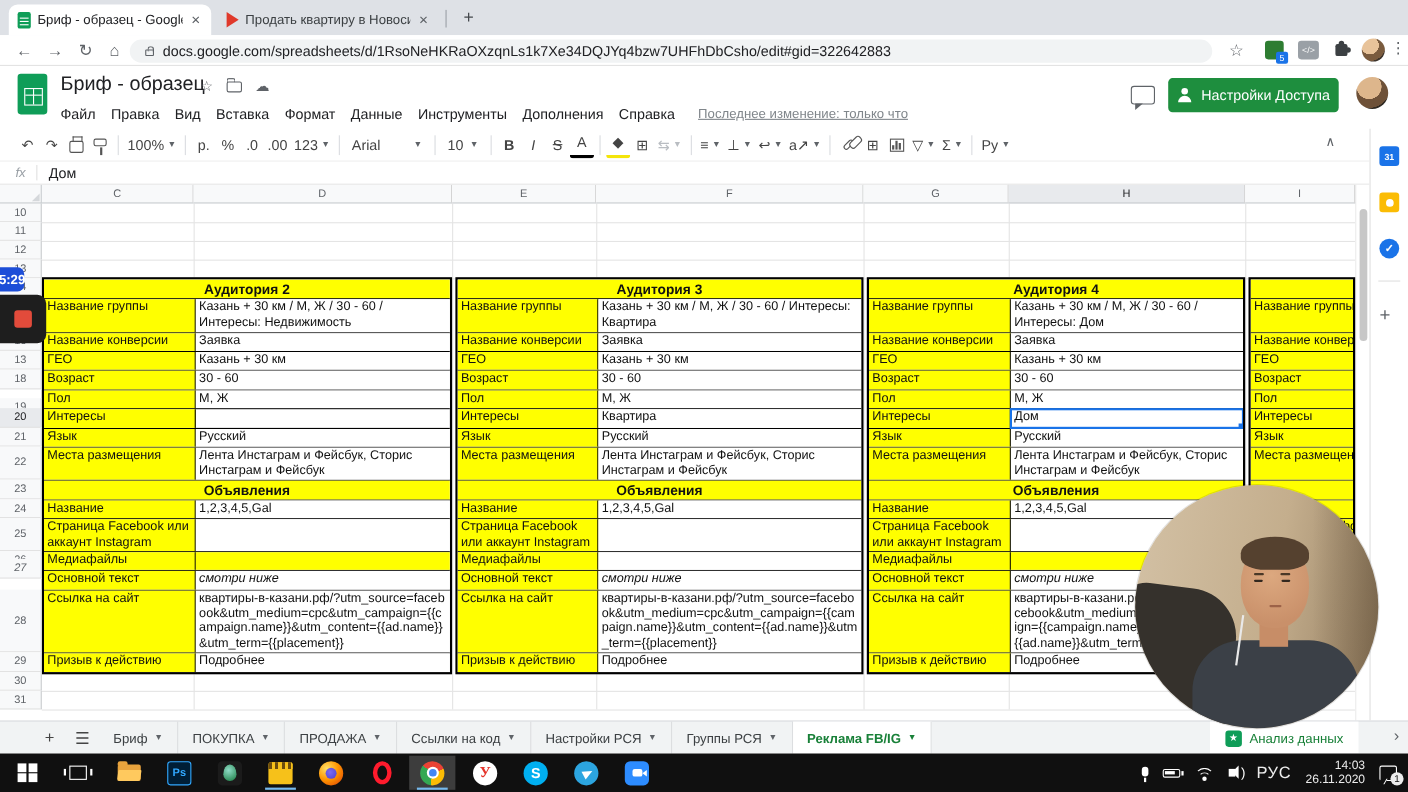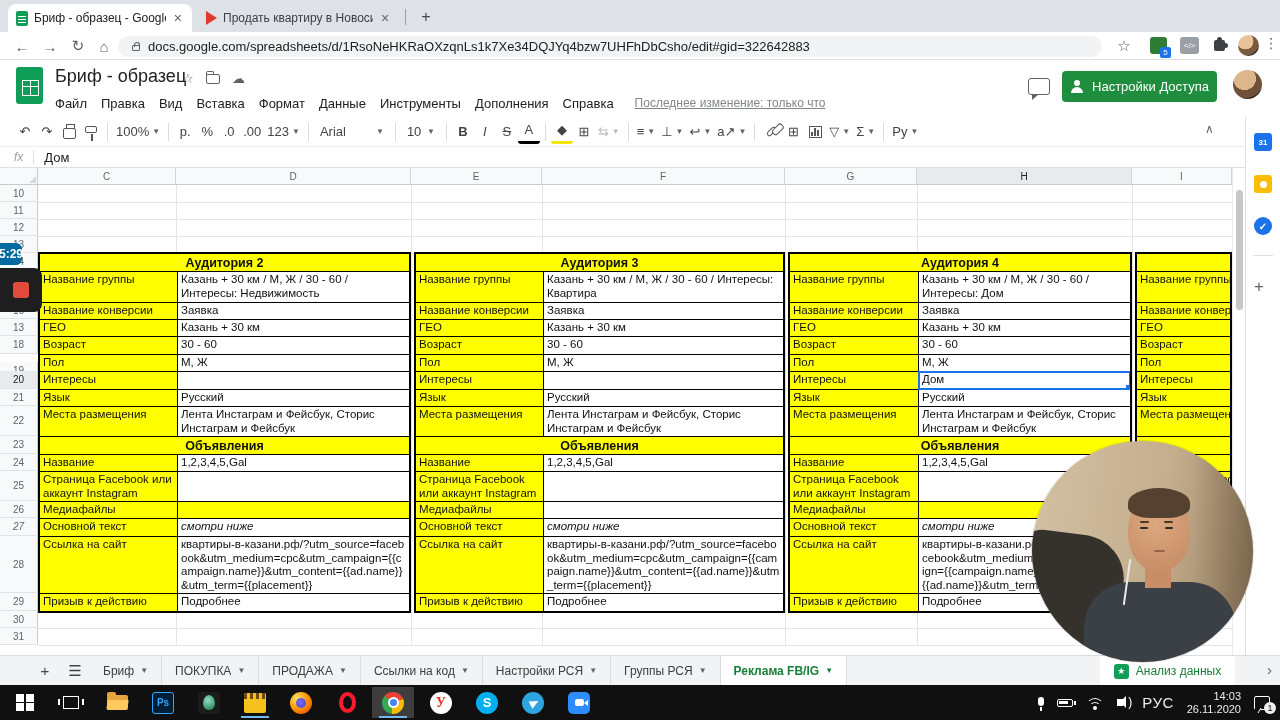--- a/index.html
+++ b/index.html
@@ -121,21 +121,21 @@
   .stab{display:flex;align-items:center;gap:6px;padding:0 13px;font-size:12px;color:#3c4043;border-right:1px solid #dcdee0;white-space:nowrap;flex:none}
   .stab .caret{margin:0}
   .stab.active{background:#fff;color:#188038;font-weight:bold}
   .stab.active .caret{color:#188038}
   .explore{position:absolute;right:45px;top:0;height:30px;width:135px;background:#fff;display:flex;align-items:center;justify-content:center;gap:7px}
   .expic{width:15px;height:15px;background:#0f9d58;border-radius:3px;color:#fff;font-size:9px;display:flex;align-items:center;justify-content:center}
   .exptxt{font-size:12px;color:#188038}
   .sbnav{position:absolute;right:8px;top:5px;color:#5f6368;font-size:15px}
 
   
-  .rec-timer{position:absolute;left:0;top:243px;width:22px;height:22px;background:#0369a1;color:#fff;font-size:12px;font-weight:bold;border-radius:0 6px 6px 0;display:flex;align-items:center;justify-content:center;z-index:60}
+  .rec-timer{position:absolute;left:0;top:243px;width:22px;height:22px;background:#1d4ed8;color:#fff;font-size:12px;font-weight:bold;border-radius:0 6px 6px 0;display:flex;align-items:center;justify-content:center;z-index:60}
   .rec-stop{position:absolute;left:0;top:268px;width:42px;height:44px;background:#1e1e1e;border-radius:0 8px 8px 0;display:flex;align-items:center;justify-content:center;z-index:60}
   .rec-stop i{width:16px;height:16px;background:#e24b3b;border-radius:3px}
 
   
   .cam{position:absolute;left:1032px;top:441px;width:221px;height:221px;border-radius:50%;overflow:hidden;z-index:40;
     background:linear-gradient(100deg,#d3c1a5 0%,#c4ae8d 55%,#937d60 100%);box-shadow:0 0 0 1px rgba(0,0,0,.12)}
   .cam-shade{position:absolute;right:-30px;top:0;width:90px;height:100%;background:linear-gradient(90deg,transparent,rgba(50,35,18,.45))}
   .cam-chair{position:absolute;left:-22px;top:92px;width:110px;height:150px;background:#35312c;border-radius:26px 44px 0 0;transform:rotate(7deg)}
   .cam-body{position:absolute;left:52px;bottom:-8px;width:152px;height:88px;background:#3b4047;border-radius:46px 46px 0 0}
   .cam-neck{position:absolute;left:113px;bottom:74px;width:26px;height:22px;background:#c78d67}
@@ -366,21 +366,21 @@
       <div class="rowhead" style="top: 151px; height: 17px;">13</div>
       <div class="rowhead" style="top: 168px; height: 18px;">18</div>
       <div class="rowhead" style="top: 194px; height: 17px;">19</div>
       <div class="rowhead hl" style="top: 203px; height: 18px;">20</div>
       <div class="rowhead" style="top: 221px; height: 17px;">21</div>
       <div class="rowhead" style="top: 238px; height: 30px;">22</div>
       <div class="rowhead" style="top: 268px; height: 18px;">23</div>
       <div class="rowhead" style="top: 286px; height: 17px;">24</div>
       <div class="rowhead" style="top: 303px; height: 30px;">25</div>
       <div class="rowhead" style="top: 333px; height: 17px;">26</div>
-      <div class="rowhead" style="top: 350px; height: 18px; font-style: italic;">27</div>
+      <div class="rowhead" style="top: 340px; height: 18px; font-style: italic;">27</div>
       <div class="rowhead" style="top: 368px; height: 57px;">28</div>
       <div class="rowhead" style="top: 425px; height: 18px;">29</div>
       <div class="rowhead" style="top: 443px; height: 17px;">30</div>
       <div class="rowhead" style="top: 460px; height: 17px;">31</div>
       <div class="section" style="left: 38px; top: 84px; width: 373px; height: 361px;">
         <div class="trow" style="height: 18px;">
           <div class="thead">Аудитория 2</div>
         </div>
         <div class="trow" style="height: 31px;">
           <div class="tlabel" style="width: 138px;">Название группы</div>
@@ -460,20 +460,21 @@
         <div class="trow" style="height: 18px;">
           <div class="tlabel" style="width: 128px;">Возраст</div>
           <div class="tvalue">30 - 60</div>
         </div>
         <div class="trow" style="height: 17px;">
           <div class="tlabel" style="width: 128px;">Пол</div>
           <div class="tvalue">М, Ж</div>
         </div>
         <div class="trow" style="height: 18px;">
           <div class="tlabel" style="width: 128px;">Интересы</div>
+          <div class="tvalue">Квартира</div>
         </div>
         <div class="trow" style="height: 17px;">
           <div class="tlabel" style="width: 128px;">Язык</div>
           <div class="tvalue">Русский</div>
         </div>
         <div class="trow" style="height: 30px;">
           <div class="tlabel" style="width: 128px;">Места размещения</div>
           <div class="tvalue">Лента Инстаграм и Фейсбук, Сторис Инстаграм и Фейсбук</div>
         </div>
         <div class="trow" style="height: 18px;">

